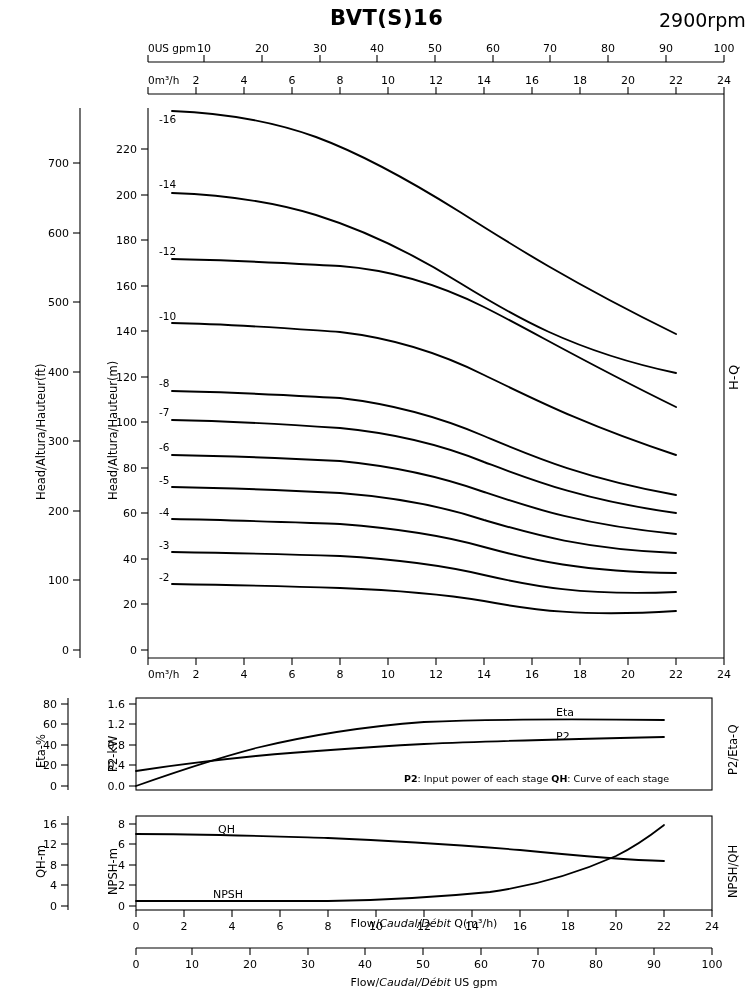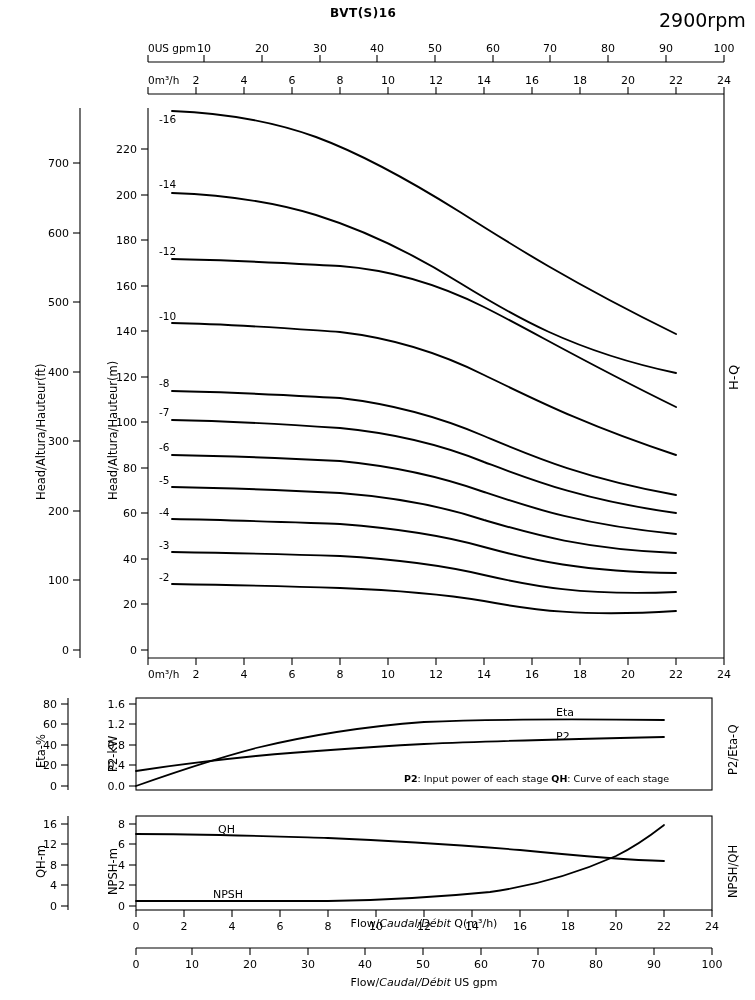--- a/index.html
+++ b/index.html
@@ -6,21 +6,21 @@
   body{
     width:755px;height:1000px;
     background:#ffffff;
     font-family:"DejaVu Sans", sans-serif;
     color:#000;
     position:relative;
     overflow:hidden;
   }
   .abs{position:absolute;}
   .title{
-    font-weight:bold;font-size:12px;letter-spacing:.5px;
+    font-weight:bold;font-size:21px;letter-spacing:.5px;
   }
   .rpm{font-size:19px;}
   .vlabel{
     font-size:11.5px;
     transform-origin:0 0;
     white-space:nowrap;
   }
   .rot-up{
     transform:rotate(-90deg);
     transform-origin:left top;

